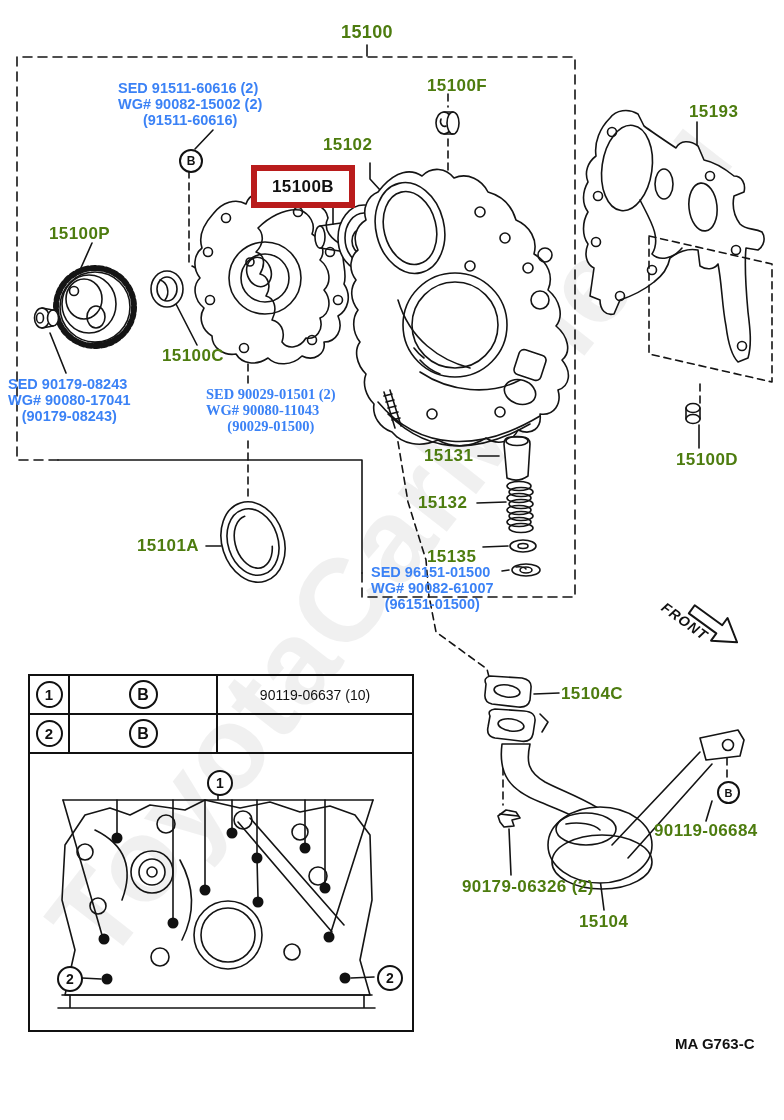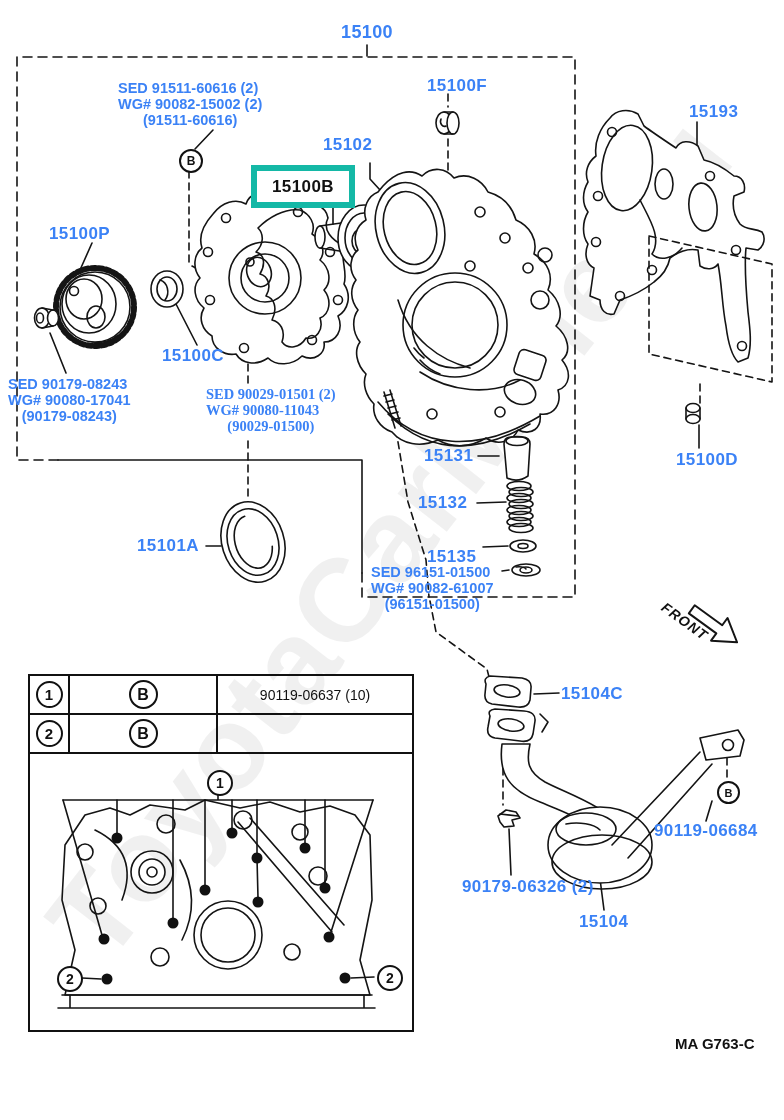--- a/index.html
+++ b/index.html
@@ -3,21 +3,21 @@
 <meta charset="utf-8">
 <style>
   html,body{margin:0;padding:0;background:#fff;}
   #page{position:relative;width:784px;height:1120px;background:#ffffff;overflow:hidden;
         font-family:"Liberation Sans",sans-serif;color:#111;}
   svg{position:absolute;left:0;top:0;z-index:1;}
   .wm{position:absolute;z-index:0;left:-190px;top:470px;width:1160px;text-align:center;
       transform:rotate(-52deg);font-size:118px;font-weight:bold;color:#000;opacity:0.055;
       letter-spacing:2px;white-space:nowrap;pointer-events:none;}
   .lbl{position:absolute;z-index:3;font-weight:bold;font-size:17px;letter-spacing:0.4px;
-       white-space:nowrap;color:#3b82f6;}
+       white-space:nowrap;color:#4d7c0f;}
   .lbl.big{font-size:18px;}
   .note{position:absolute;z-index:3;font-weight:bold;font-size:14.5px;line-height:16px;
         white-space:nowrap;color:#3b82f6;}
   .note .c{text-align:center;}
   .hlbox{position:absolute;z-index:3;display:flex;align-items:center;justify-content:center;
          background:#fff;font-weight:bold;font-size:17px;letter-spacing:0.4px;}
   .circ{position:absolute;z-index:3;border:2px solid #111;border-radius:50%;background:#fff;
         display:flex;align-items:center;justify-content:center;font-weight:bold;}
   .circ.n{width:22px;height:22px;font-size:14px;}
   .circ.b1{width:20px;height:20px;font-size:12px;}
@@ -299,21 +299,21 @@
 
   <div class="note" style="left:118px;top:80px;">
     <div>SED  91511-60616 (2)</div>
     <div>WG# 90082-15002 (2)</div>
     <div class="c">(91511-60616)</div>
   </div>
 
   <div class="lbl" style="left:427px;top:76px;">15100F</div>
   <div class="lbl" style="left:323px;top:135px;">15102</div>
 
-  <div class="hlbox" style="left:251px;top:165px;width:92px;height:31px;border:6px solid #14b8a6;">15100B</div>
+  <div class="hlbox" style="left:251px;top:165px;width:92px;height:31px;border:6px solid #b91c1c;">15100B</div>
 
   <div class="lbl" style="left:49px;top:224px;">15100P</div>
   <div class="lbl" style="left:162px;top:346px;">15100C</div>
 
   <div class="note" style="left:8px;top:376px;">
     <div>SED 90179-08243</div>
     <div>WG# 90080-17041</div>
     <div class="c">(90179-08243)</div>
   </div>
 

